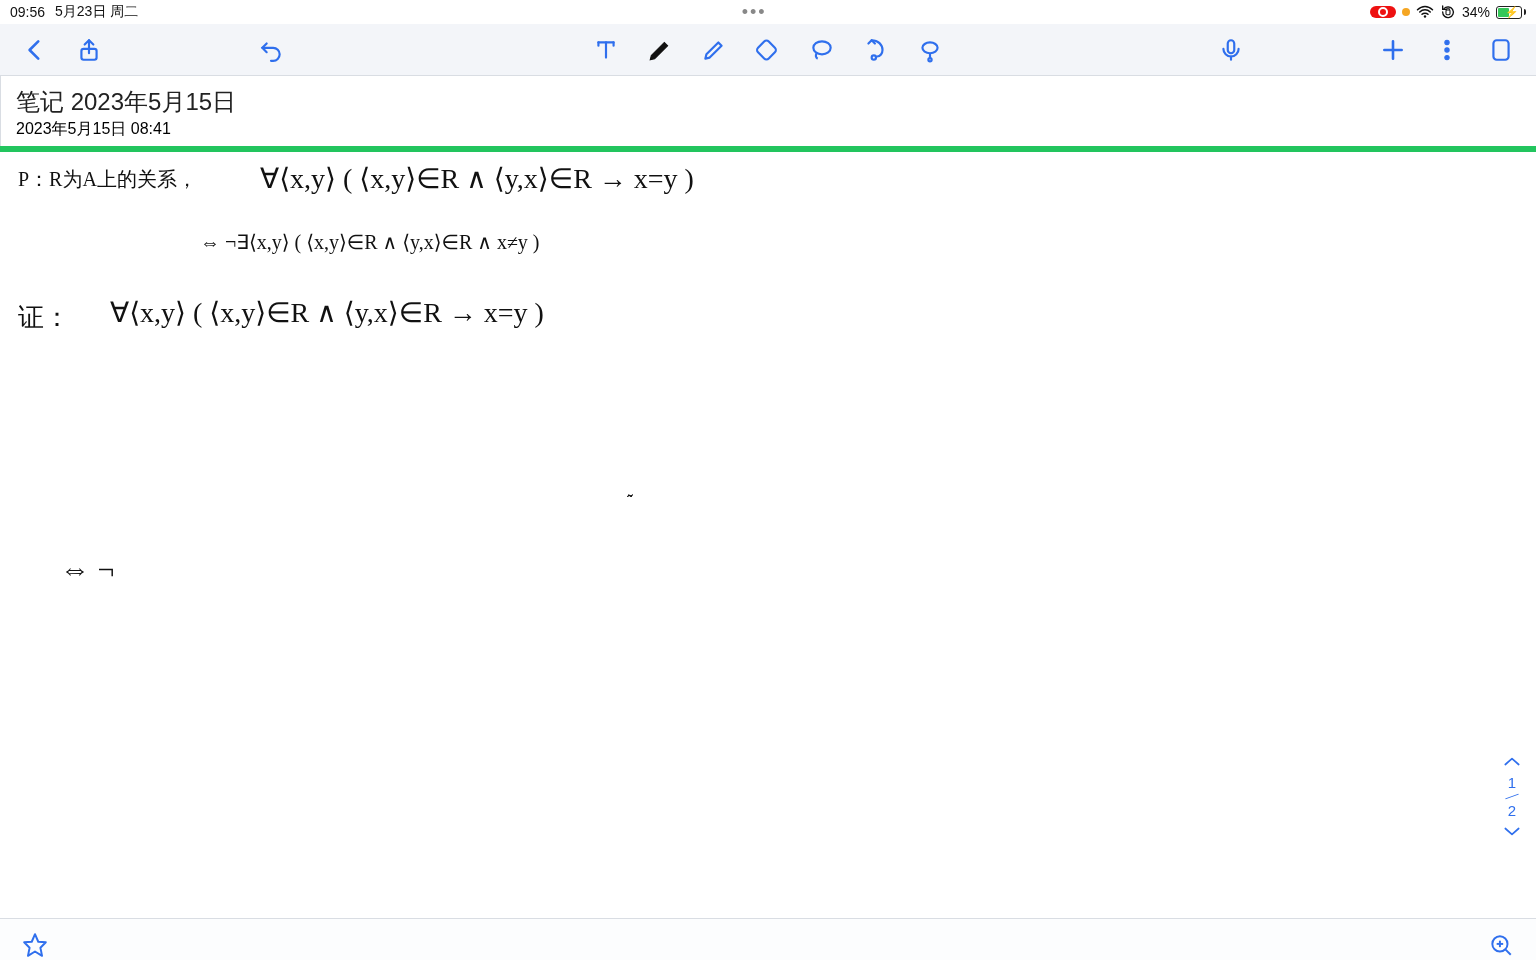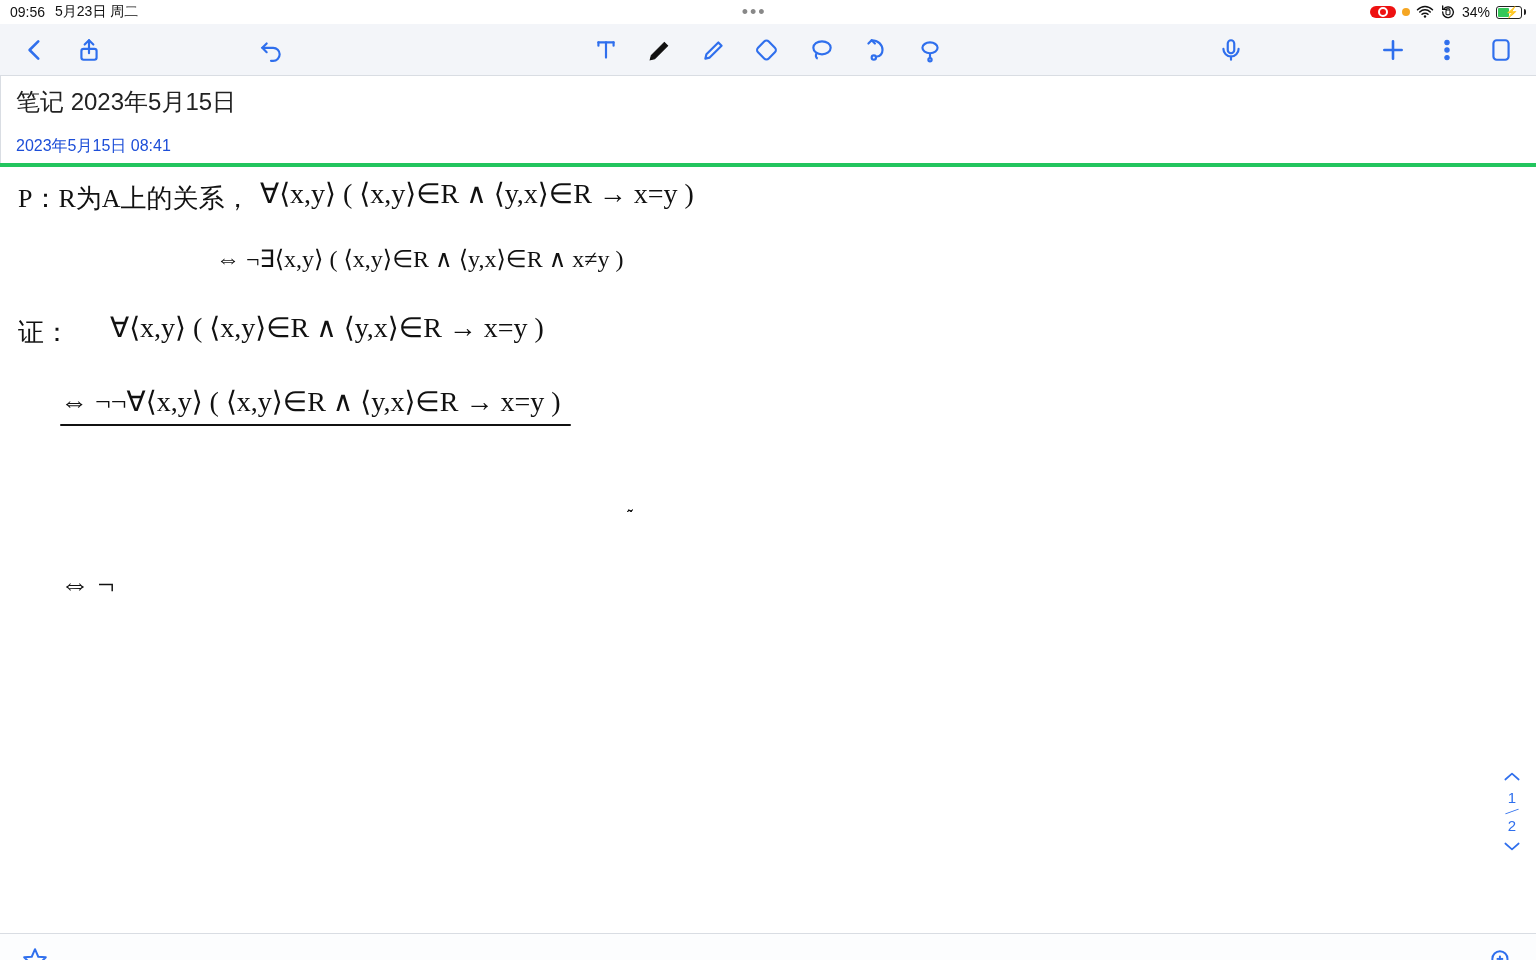--- a/index.html
+++ b/index.html
@@ -21,23 +21,23 @@
   
   .toolbar { height:52px; background:#f3f5f9; border-bottom:1px solid #d9dde3; display:flex; align-items:center; padding:0 18px; gap:8px; }
   .tb-group { display:flex; align-items:center; gap:20px; }
   .tb-spacer { flex:1; }
   .tb-center { position:absolute; left:50%; transform:translateX(-50%); display:flex; align-items:center; gap:20px;}
   .toolbar { position:relative; }
   .icon-btn { width:34px; height:34px; display:flex; align-items:center; justify-content:center; color:#2f6fed; border-radius:6px; cursor:pointer;}
   .icon-btn svg { width:26px; height:26px; stroke:#2f6fed; }
   .pen-black svg{ fill:#111; stroke:#111;}
   
-  .doc-head { padding:10px 16px 6px 16px; border-bottom:4px solid #22c55e;}
+  .doc-head { padding:10px 16px 6px 16px; border-bottom:6px solid #22c55e;}
   .doc-title { font-size:24px; font-weight:400; color:#222;}
-  .doc-sub { font-size:16px; color:#1d4ed8; margin-top:18px;}
+  .doc-sub { font-size:16px; color:#000000; margin-top:1px;}
   
   .canvas-wrap { position:relative; height:calc(960px - 24px - 52px - 66px - 52px); background:#fff; overflow:hidden;}
   .hw { position:absolute; font-family: "Segoe Script","Comic Sans MS",cursive; color:#111; white-space:nowrap;}
   .hw.underline::after{content:"";position:absolute;left:0;right:-10px;bottom:-8px;height:2px;background:#111;border-radius:2px;}
   .squiggle{position:absolute;font-family:cursive;color:#111;}
   
   .pager { position:absolute; right:14px; bottom:80px; display:flex; flex-direction:column; align-items:center; gap:6px; color:#2f6fed; font-size:16px;}
   .pager .num{ color:#2f6fed; font-size:15px; line-height:1;}
   .pager .sep{ width:14px; height:1px; background:#2f6fed; transform:rotate(-20deg);}
   
@@ -186,26 +186,25 @@
   </div>
 </div>
 
 <div class="doc-head" style="position:relative;">
   <span class="left-divider"></span>
   <div class="doc-title">笔记 2023年5月15日</div>
   <div class="doc-sub">2023年5月15日 08:41</div>
 </div>
 
 <div class="canvas-wrap">
-  <div class="hw" style="left:18px; top:14px; font-size:26px;">P：R为A上的关系，</div>
+  <div class="hw" style="left:18px; top:14px; font-size:20px;">P：R为A上的关系，</div>
   <div class="hw" style="left:260px; top:10px; font-size:28px;">∀⟨x,y⟩ ( ⟨x,y⟩∈R ∧ ⟨y,x⟩∈R → x=y )</div>
-  <div class="hw" style="left:216px; top:78px; font-size:24px;">⇔ ¬∃⟨x,y⟩ ( ⟨x,y⟩∈R ∧ ⟨y,x⟩∈R ∧ x≠y )</div>
+  <div class="hw" style="left:200px; top:78px; font-size:20px;">⇔ ¬∃⟨x,y⟩ ( ⟨x,y⟩∈R ∧ ⟨y,x⟩∈R ∧ x≠y )</div>
   <div class="hw" style="left:18px; top:148px; font-size:26px;">证：</div>
   <div class="hw" style="left:110px; top:144px; font-size:28px;">∀⟨x,y⟩ ( ⟨x,y⟩∈R ∧ ⟨y,x⟩∈R → x=y )</div>
-  <div class="hw underline" style="left:60px; top:218px; font-size:28px;">⇔ ¬¬∀⟨x,y⟩ ( ⟨x,y⟩∈R ∧ ⟨y,x⟩∈R → x=y )</div>
   <div class="squiggle" style="left:630px; top:340px; font-size:18px;">᷉᷉᷉</div>
   <div class="hw" style="left:60px; top:400px; font-size:30px;">⇔ ¬</div>
 
   <div class="pager">
     <svg width="20" height="14" viewBox="0 0 24 14">
         <polyline points="4 10 12 3 20 10" fill="none" stroke="#2f6fed" stroke-width="2" stroke-linecap="round" stroke-linejoin="round"></polyline>
       </svg>
     <span class="num">1</span>
     <span class="sep"></span>
     <span class="num">2</span>

